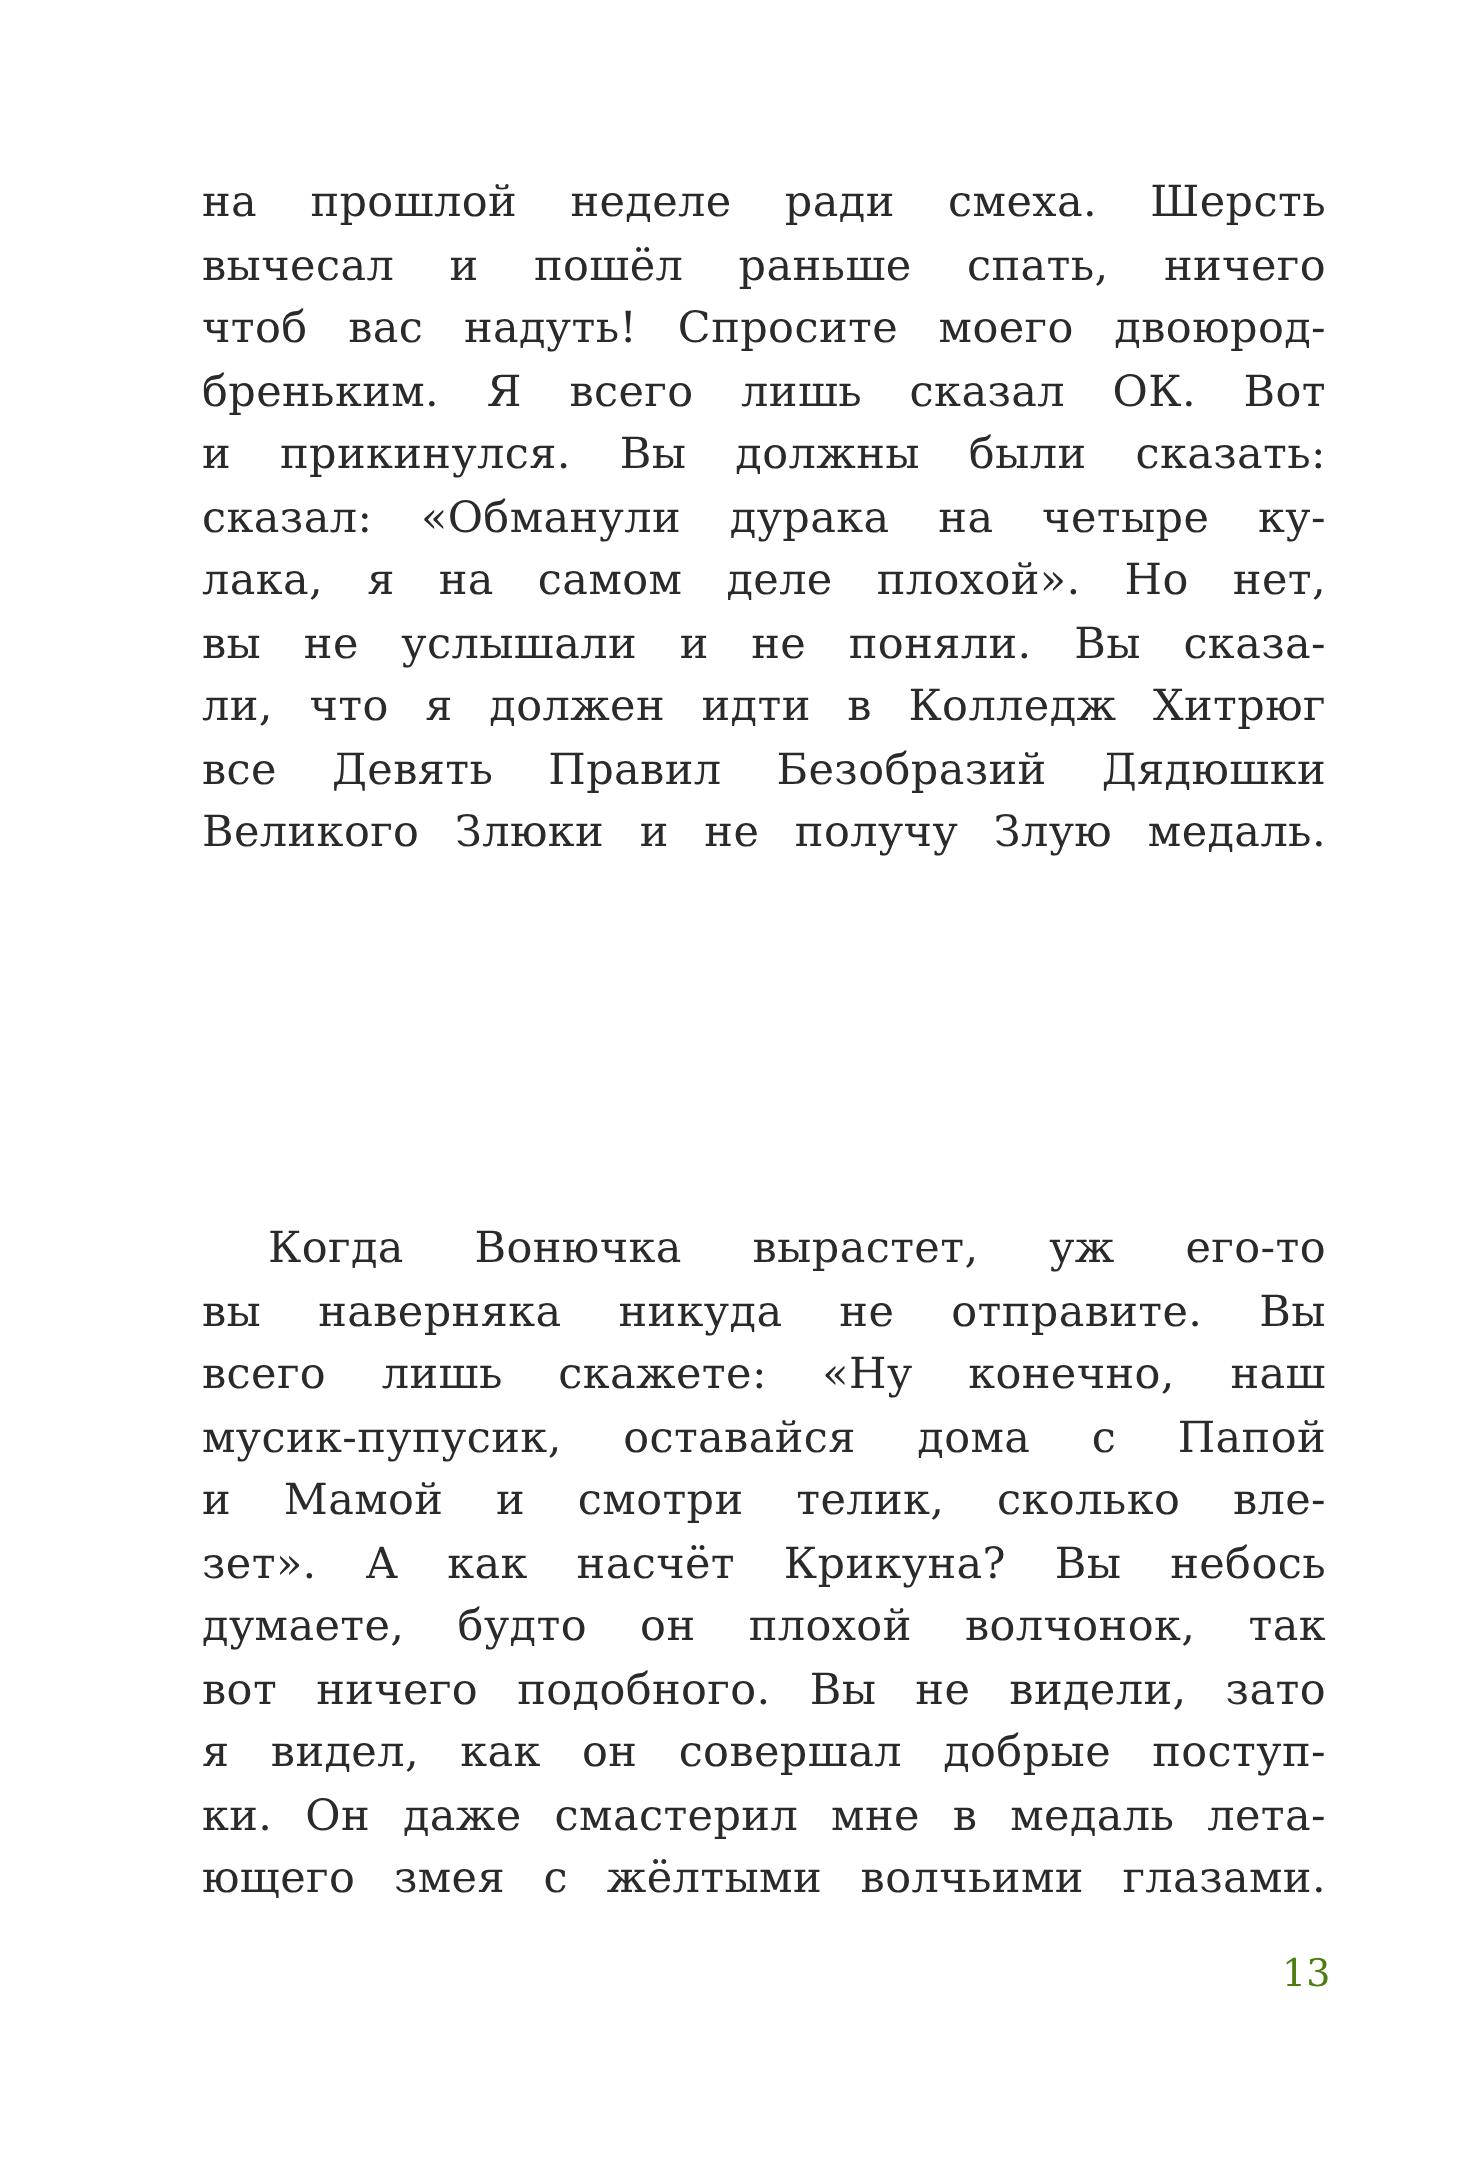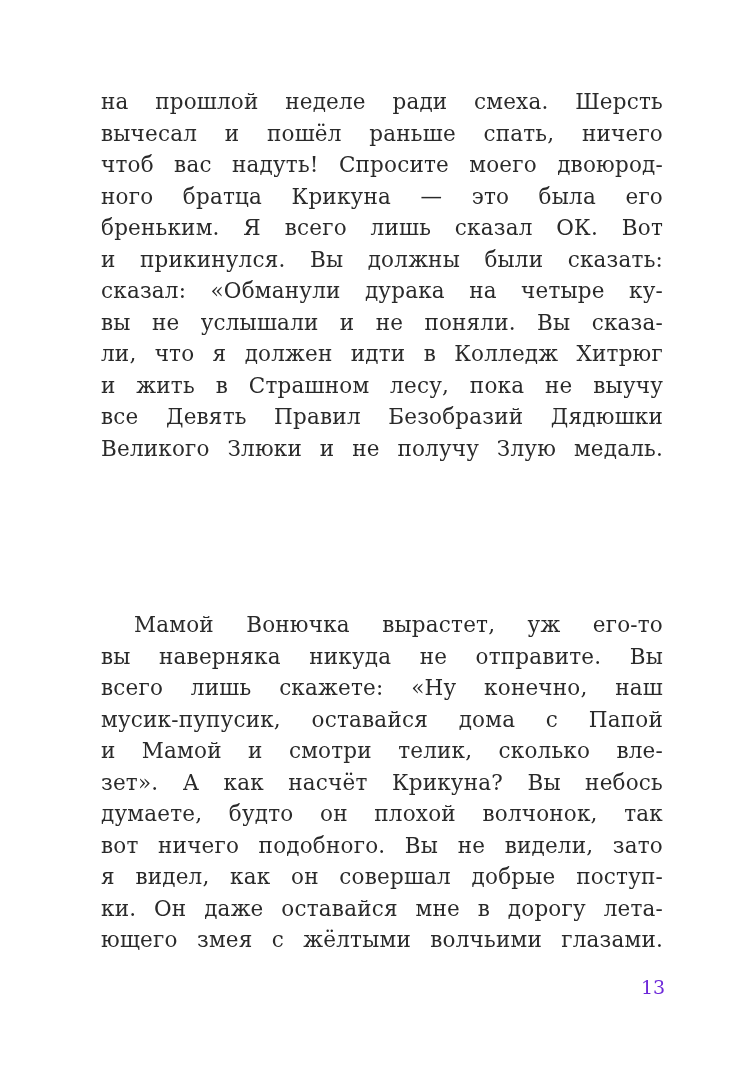--- a/index.html
+++ b/index.html
@@ -28,51 +28,50 @@
     text-align-last: justify;
     letter-spacing: 0.2px;
   }
   .line.indent { padding-left: 33px; }
   .p1 { top: 86px; }
   .p2 { top: 609px; }
   .page-number {
     position: absolute;
     left: 641px; top: 976px;
     font-size: 19px;
-    color: #6d28d9;
+    color: #4d7c0f;
     font-family: "DejaVu Serif", serif;
   }
 </style>
 </head>
 <body>
 
 <div class="page">
   <div class="para p1">
     <div class="line">на прошлой неделе ради смеха. Шерсть</div>
     <div class="line">вычесал и пошёл раньше спать, ничего</div>
     <div class="line">чтоб вас надуть! Спросите моего двоюрод-</div>
-    <div class="line">ного братца Крикуна — это была его</div>
     <div class="line">бреньким. Я всего лишь сказал ОК. Вот</div>
     <div class="line">и прикинулся. Вы должны были сказать:</div>
     <div class="line">сказал: «Обманули дурака на четыре ку-</div>
+    <div class="line">лака, я на самом деле плохой». Но нет,</div>
     <div class="line">вы не услышали и не поняли. Вы сказа-</div>
     <div class="line">ли, что я должен идти в Колледж Хитрюг</div>
-    <div class="line">и жить в Страшном лесу, пока не выучу</div>
     <div class="line">все Девять Правил Безобразий Дядюшки</div>
     <div class="line">Великого Злюки и не получу Злую медаль.</div>
   </div>
 
   <div class="para p2">
-    <div class="line indent">Мамой Вонючка вырастет, уж его-то</div>
+    <div class="line indent">Когда Вонючка вырастет, уж его-то</div>
     <div class="line">вы наверняка никуда не отправите. Вы</div>
     <div class="line">всего лишь скажете: «Ну конечно, наш</div>
     <div class="line">мусик-пупусик, оставайся дома с Папой</div>
     <div class="line">и Мамой и смотри телик, сколько вле-</div>
     <div class="line">зет». А как насчёт Крикуна? Вы небось</div>
     <div class="line">думаете, будто он плохой волчонок, так</div>
     <div class="line">вот ничего подобного. Вы не видели, зато</div>
     <div class="line">я видел, как он совершал добрые поступ-</div>
-    <div class="line">ки. Он даже оставайся мне в дорогу лета-</div>
+    <div class="line">ки. Он даже смастерил мне в медаль лета-</div>
     <div class="line">ющего змея с жёлтыми волчьими глазами.</div>
   </div>
 
   <div class="page-number">13</div>
 </div>
 
 </body></html>

